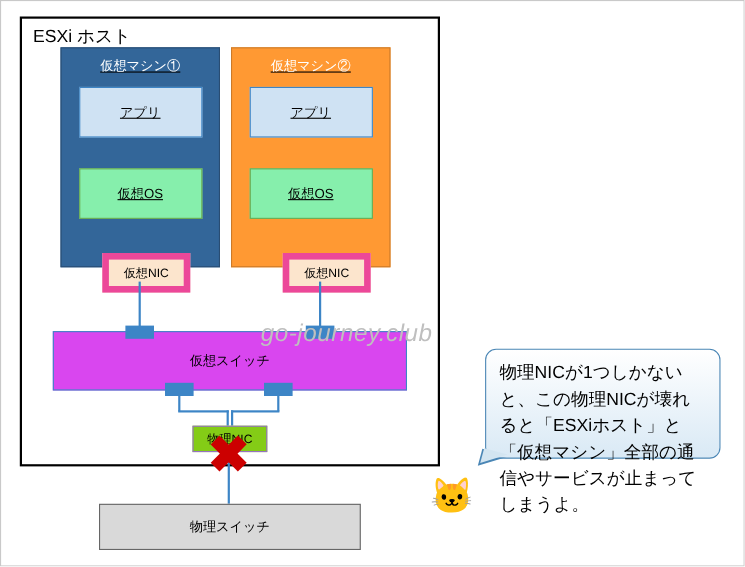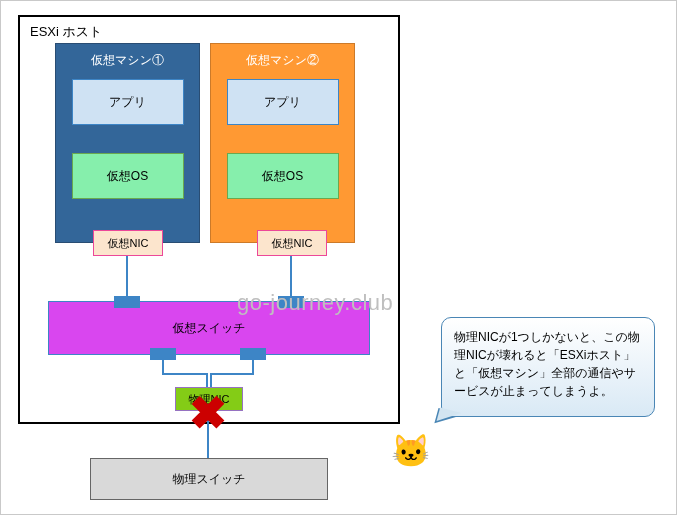--- a/index.html
+++ b/index.html
@@ -24,46 +24,47 @@
 
   
   .esxi-host {
     left: 18px; top: 15px;
     width: 378px; height: 405px;
     border: 2px solid #000;
     background: #fff;
   }
   .esxi-title {
     position: absolute; top: 6px; left: 10px;
-    font-size: 13px;
+    font-size: 16px;
   }
 
   
   .vm-box {
     top: 43px; width: 145px; height: 200px;
     display: flex; flex-direction: column; align-items: center;
     padding-top: 8px;
     box-sizing: border-box;
+    text-decoration: underline;
   }
   .vm1 { left: 55px;  background: #336699; border: 1px solid #294d73; }
   .vm2 { left: 210px; background: #ff9933; border: 1px solid #cc7a29; }
   .vm-title { color: #fff; font-size: 12px; margin-bottom: 10px; }
 
   .inner-block {
     width: 110px; border: 1px solid #3d85c6;
     background: #cfe2f3;
     display: flex; align-items: center; justify-content: center;
     font-size: 12px;
   }
   .app   { height: 44px; margin-bottom: 28px; }
   .vos   { height: 44px; background: #86efac; border-color: #6aa84f; }
 
   .vnic {
     width: 68px; height: 24px;
-    background: #fce5cd; border: 1px solid #ec4899;
+    background: #fce5cd; border: 6px solid #ec4899;
     display: flex; align-items: center; justify-content: center;
     font-size: 11px;
   }
   .vnic1 { left: 93px; top: 230px; }
   .vnic2 { left: 257px; top: 230px; }
 
   
   .vline { width: 2px; background: #3d85c6; }
   .vhline { height: 2px; background: #3d85c6; }
 
@@ -104,21 +105,21 @@
 
   
   .bubble {
     left: 441px; top: 317px;
     width: 214px; height: 100px;
     border: 1px solid #4a86b5;
     border-radius: 10px;
     background: linear-gradient(#ffffff, #d9e9f5);
     padding: 10px 12px;
     box-sizing: border-box;
-    font-size: 12px;
+    font-size: 16px;
     line-height: 1.5;
     color: #000;
   }
   .bubble-tail {
     position: absolute;
     left: 438px; top: 410px;
     width: 0; height: 0;
     border-top: 14px solid #d3e5f1;
     border-left: 0 solid transparent;
     border-right: 22px solid transparent;
@@ -140,20 +141,21 @@
     width: 40px; height: 40px;
     font-size: 32px;
     filter: saturate(1.1);
   }
 
   .watermark {
     left: 237px; top: 290px;
     font-size: 22px;
     color: #bfbfbf;
     letter-spacing: 0.5px;
+    font-style: italic;
   }
 </style>
 </head>
 <body>
 
 <div class="border-frame"></div>
 
 <div class="abs esxi-host">
   <div class="esxi-title">ESXi ホスト</div>
 </div>

